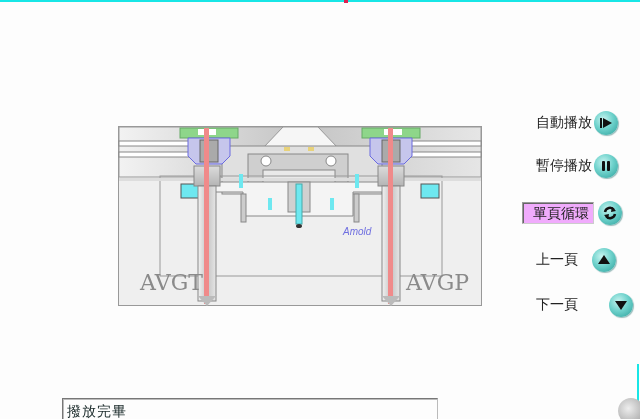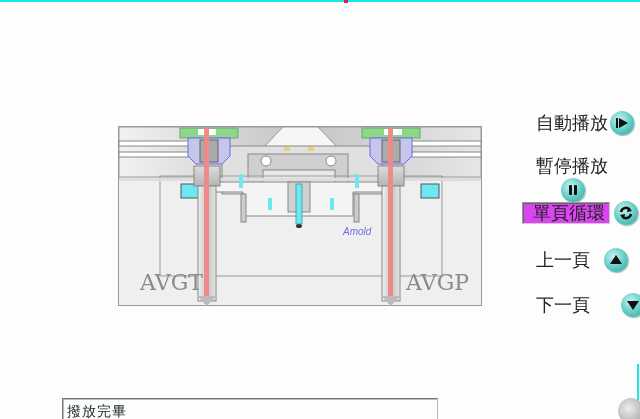--- a/index.html
+++ b/index.html
@@ -3,22 +3,22 @@
 <meta charset="utf-8">
 <style>
   html,body{margin:0;padding:0;}
   body{width:640px;height:419px;background:#fdfdfd;position:relative;overflow:hidden;font-family:"DejaVu Sans",sans-serif;}
   .topbar{position:absolute;left:0;top:0;width:640px;height:2px;background:#18e6e6;}
   .topmark{position:absolute;left:344px;top:0;width:4px;height:3px;background:#e02050;}
   .diagram{position:absolute;left:118px;top:126px;width:364px;height:180px;}
   .diagram-label{position:absolute;font-family:"DejaVu Serif",serif;font-size:22px;color:#8a8a8a;}
   .brand{position:absolute;font-family:Liberation Sans, sans-serif;font-style:italic;font-size:10px;color:#6f6fe0;}
   .ctrl{position:absolute;display:flex;align-items:center;cursor:pointer;}
-  .ctrl-label{font-size:18px;color:#222;white-space:nowrap;}
-  .ctrl-label.boxed{background:#d946ef;border:1px solid #999;border-right-color:#ccc;border-bottom-color:#ccc;box-shadow:inset 1px 1px 0 #666;padding:0 4px 0 10px;height:20px;line-height:20px;}
+  .ctrl-label{font-size:14px;color:#222;white-space:nowrap;}
+  .ctrl-label.boxed{background:#f0abfc;border:1px solid #999;border-right-color:#ccc;border-bottom-color:#ccc;box-shadow:inset 1px 1px 0 #666;padding:0 4px 0 10px;height:20px;line-height:20px;}
   .round-btn{width:24px;height:24px;border-radius:50%;background:radial-gradient(circle at 40% 35%,#c8f4f0 0%,#6fd2cc 45%,#2a9e99 100%);display:flex;align-items:center;justify-content:center;box-shadow:1px 1px 1px #9bb;}
   .round-btn svg{width:16px;height:16px;}
   .status-box{position:absolute;left:62px;top:358px;width:374px;height:52px;border:1px solid #888;border-top-color:#777;border-left-color:#777;border-right-color:#bbb;border-bottom-color:#ccc;background:#fdfdfd;box-shadow:inset 1px 1px 0 #bbb;margin-top:40px;}
   .status-text{position:absolute;left:4px;top:4px;font-size:14px;color:#1a2a2a;letter-spacing:1px;}
   .edge-line{position:absolute;left:637px;top:364px;width:2px;height:40px;background:#18e6e6;}
   .corner-gear{position:absolute;left:618px;top:398px;width:26px;height:26px;border-radius:50%;background:radial-gradient(circle at 40% 40%,#eee,#999);}
 </style>
 </head>
 <body>
 
@@ -106,21 +106,21 @@
 <div class="ctrl" style="left:536px;top:111px;">
   <span class="ctrl-label">自動播放</span>
   <span class="round-btn" style="margin-left:2px;">
     <svg viewBox="0 0 16 16">
         <rect x="2" y="3" width="2" height="10" fill="#111"></rect>
         <polygon points="5,3 14,8 5,13" fill="#111"></polygon>
       </svg>
   </span>
 </div>
 
-<div class="ctrl" style="left:536px;top:154px;flex-direction:column;">
+<div class="ctrl" style="left:536px;top:154px;">
   <span class="ctrl-label">暫停播放</span>
   <span class="round-btn" style="margin-left:2px;">
     <svg viewBox="0 0 16 16">
         <rect x="4" y="3" width="3" height="10" rx="1" fill="#111"></rect>
         <rect x="9" y="3" width="3" height="10" rx="1" fill="#111"></rect>
       </svg>
   </span>
 </div>
 
 <div class="ctrl" style="left:522px;top:201px;">

